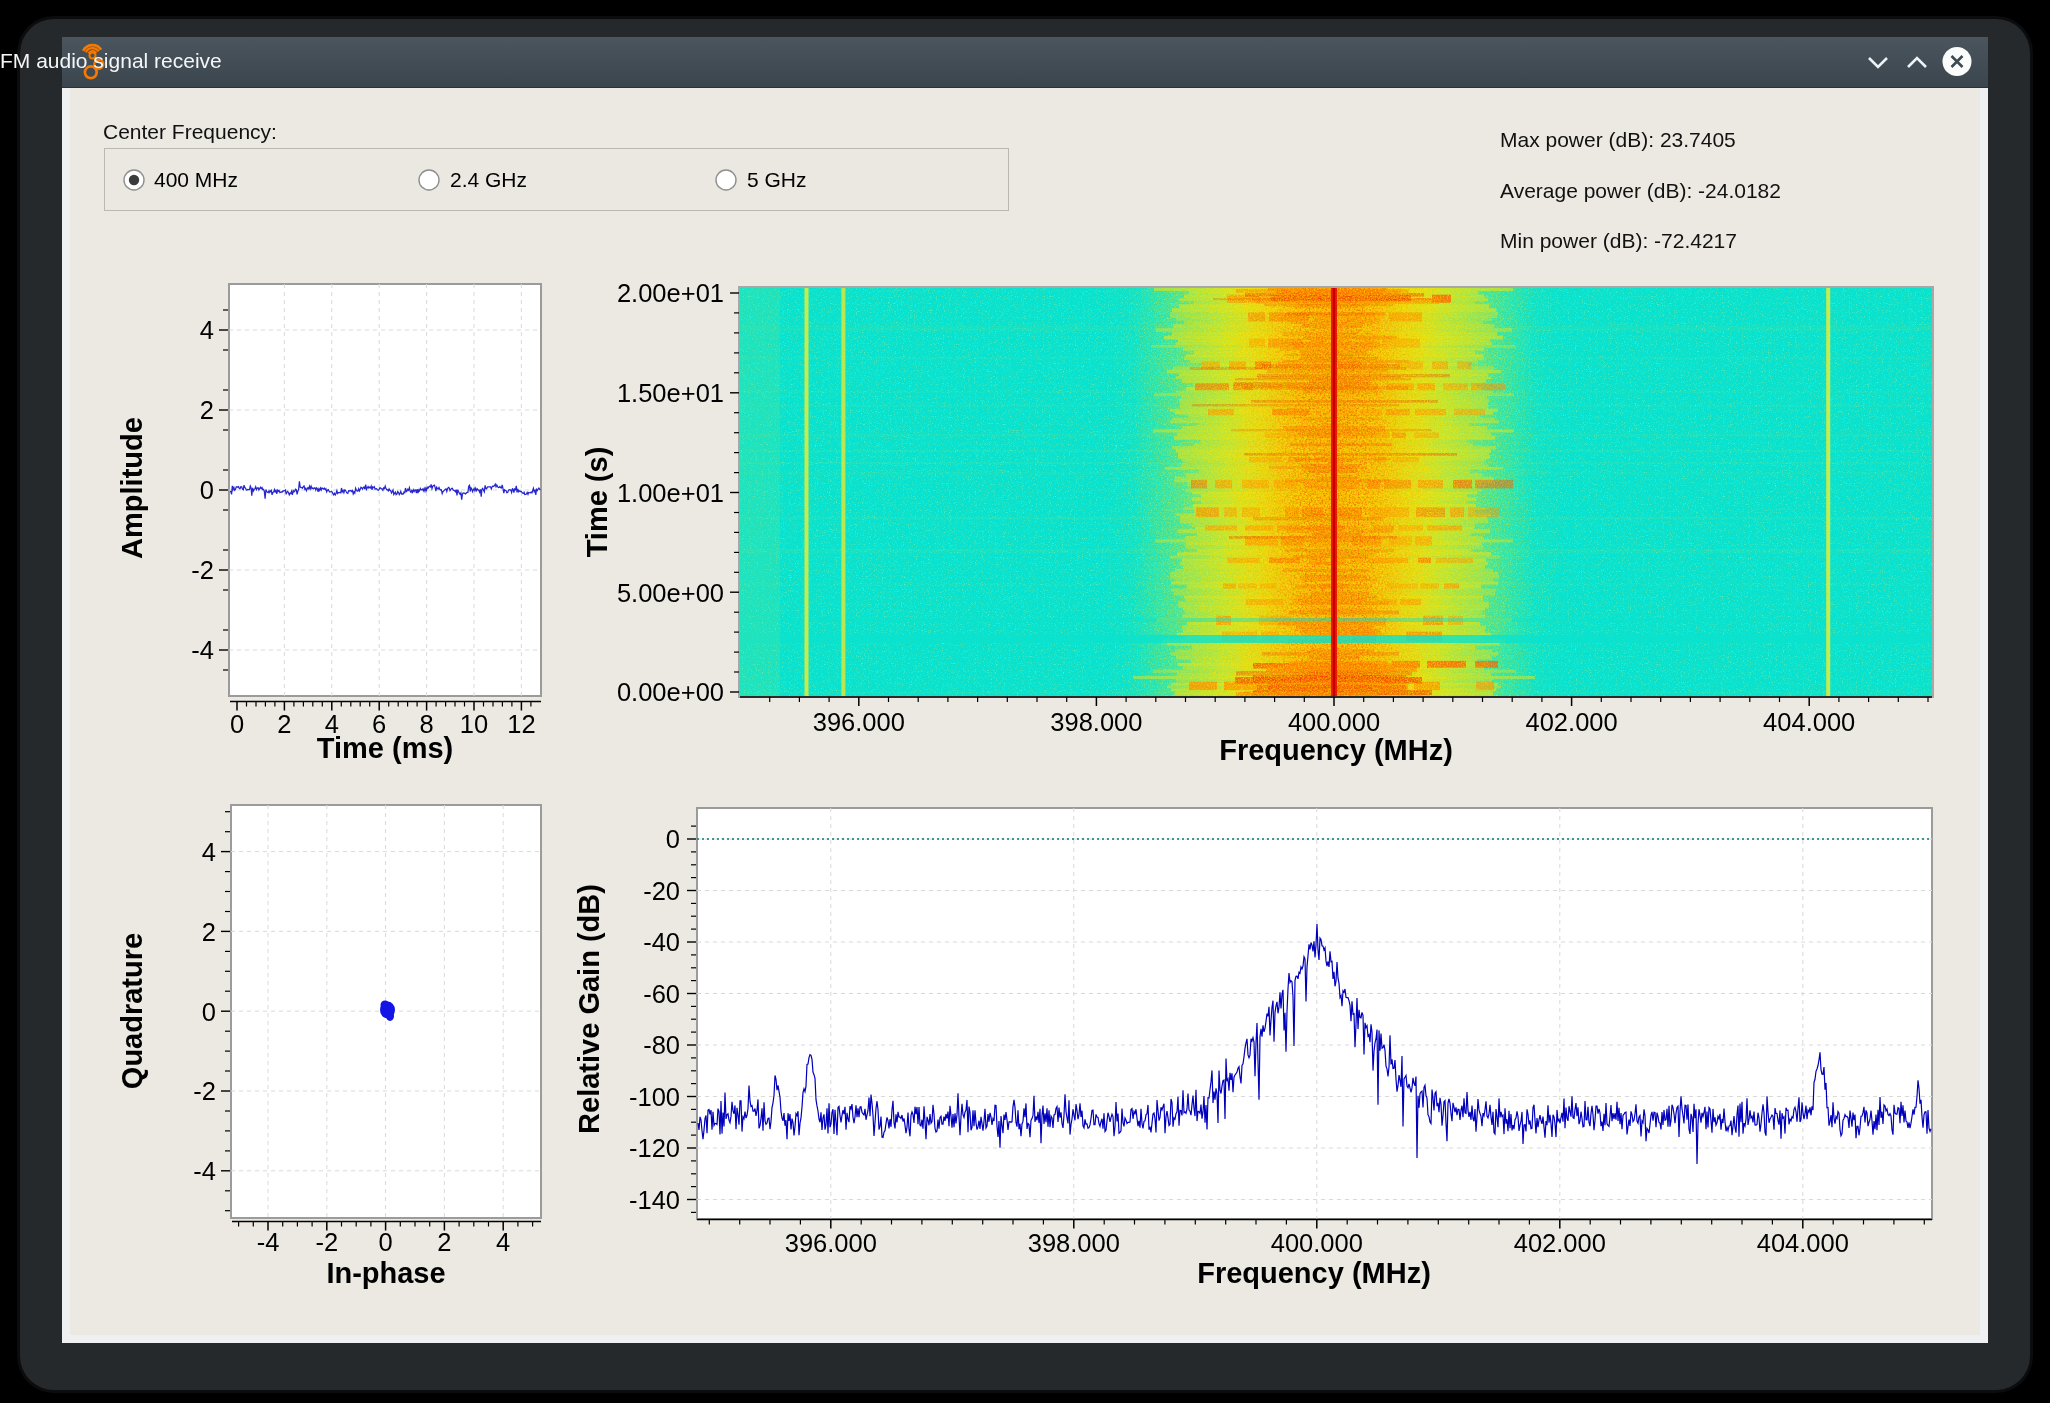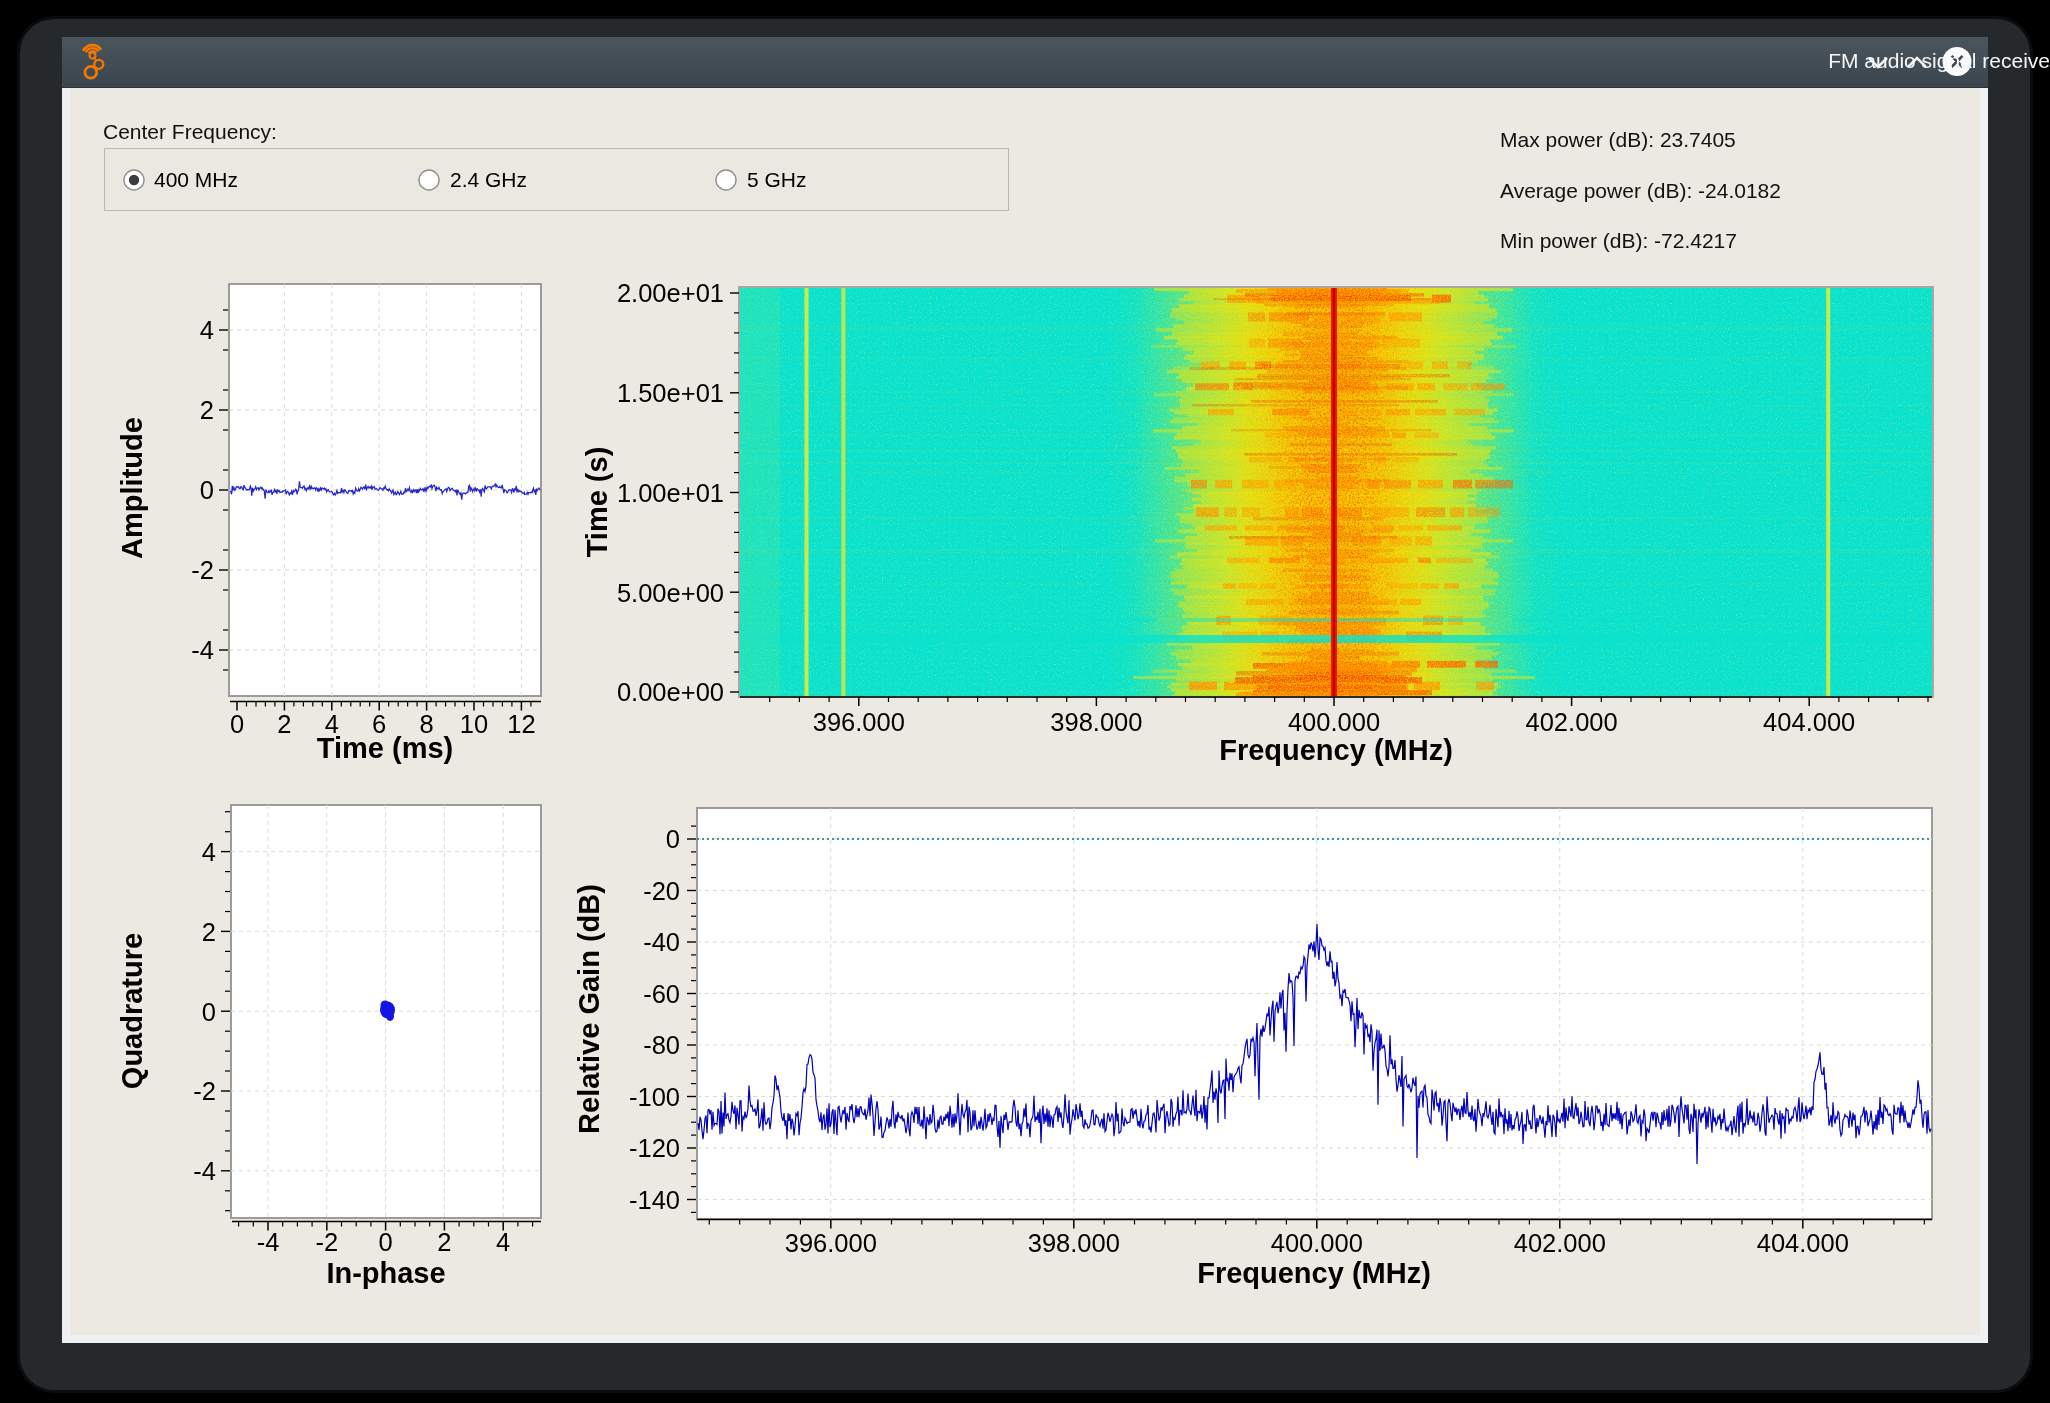--- a/index.html
+++ b/index.html
@@ -854,12 +854,12 @@
 <text x="680" y="951.3" font-size="25.5" text-anchor="end" fill="#000">-40</text>
 <text x="680" y="1002.8" font-size="25.5" text-anchor="end" fill="#000">-60</text>
 <text x="680" y="1054.3" font-size="25.5" text-anchor="end" fill="#000">-80</text>
 <text x="680" y="1105.8" font-size="25.5" text-anchor="end" fill="#000">-100</text>
 <text x="680" y="1157.3" font-size="25.5" text-anchor="end" fill="#000">-120</text>
 <text x="680" y="1208.8" font-size="25.5" text-anchor="end" fill="#000">-140</text>
 <text x="1314" y="1283" font-size="29" font-weight="bold" text-anchor="middle" fill="#000">Frequency (MHz)</text>
 <text x="599" y="1009" font-size="29" font-weight="bold" text-anchor="middle" fill="#000" transform="rotate(-90 599 1009)">Relative Gain (dB)</text>
 </svg>
 </div>
-<div id="title2" style="position:absolute;left:0;top:49px;width:2050px;text-align:right;color:#f4f6f7;font-size:21px">FM audio signal receive</div>
+<div id="title2" style="position:absolute;left:0;top:49px;width:2050px;text-align:left;color:#f4f6f7;font-size:21px">FM audio signal receive</div>
 </body></html>

